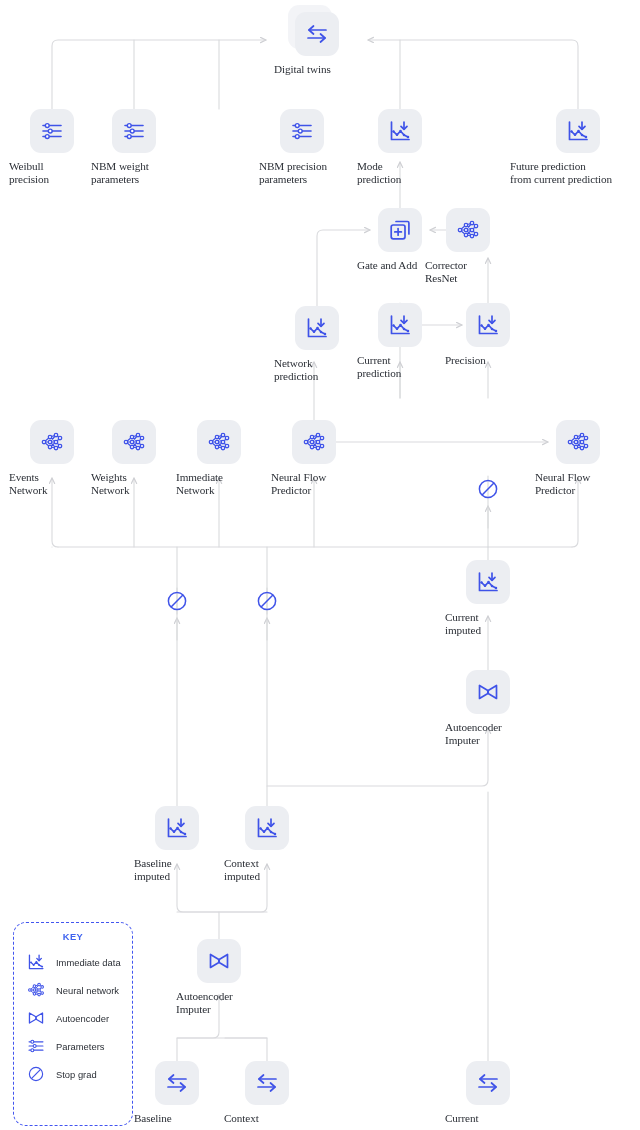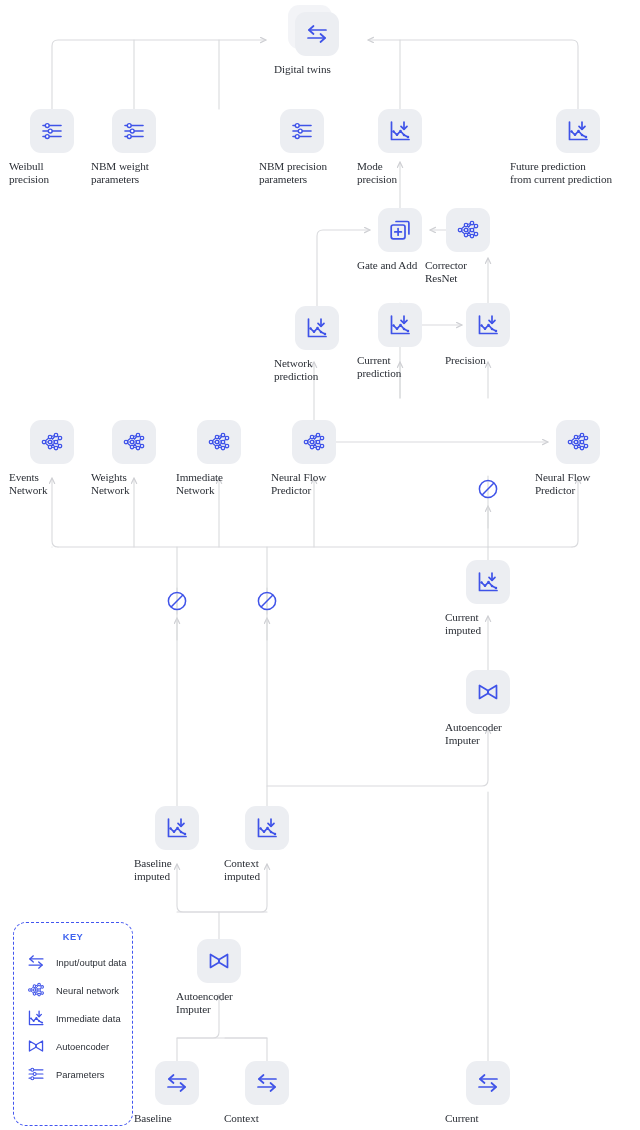--- a/index.html
+++ b/index.html
@@ -271,21 +271,21 @@
             <g fill="#3f53e8">
               <circle cx="6.5" cy="13.5" r="1.25"></circle>
               <circle cx="10" cy="16.8" r="1.25"></circle>
               <circle cx="13.5" cy="13" r="1.25"></circle>
               <circle cx="17" cy="17" r="1.25"></circle>
               <circle cx="21" cy="19" r="1.25"></circle>
             </g>
           </svg>
         </div>
         <div class="nlabel">Mode
-precision</div>
+prediction</div>
       </div>
       <div class="node wide" style="left: 578px; top: 109px;">
         <div class="chip">
           <svg width="26" height="26" viewBox="0 0 26 26">
             <g fill="none" stroke="#3f53e8" stroke-width="1.7" stroke-linecap="round" stroke-linejoin="round">
               <path d="M4.5,4 L4.5,21.5 L22,21.5"></path>
               <path d="M17,4 L17,11"></path>
               <path d="M14,8.3 L17,11.4 L20,8.3"></path>
               <path d="M6.5,13.5 L10,16.8 L13.5,13 L17,17 L21,19"></path>
             </g>
@@ -675,28 +675,35 @@
       </div>
     </div>
 
   <div id="keybox">
     <div id="keytitle">KEY</div>
     <div id="key-rows">
         <div class="keyrow">
           <div class="keyico">
             <svg width="20" height="20" viewBox="0 0 26 26">
               <g fill="none" stroke="#3f53e8" stroke-width="1.7" stroke-linecap="round" stroke-linejoin="round">
-                <path d="M22,9 L5,9"></path>
-                <path d="M9.5,5 L5,9 L9.5,13"></path>
-                <path d="M4,17 L21,17"></path>
-                <path d="M16.5,13 L21,17 L16.5,21"></path>
+                <path d="M4.5,4 L4.5,21.5 L22,21.5"></path>
+                <path d="M17,4 L17,11"></path>
+                <path d="M14,8.3 L17,11.4 L20,8.3"></path>
+                <path d="M6.5,13.5 L10,16.8 L13.5,13 L17,17 L21,19"></path>
+              </g>
+              <g fill="#3f53e8">
+                <circle cx="6.5" cy="13.5" r="1.25"></circle>
+                <circle cx="10" cy="16.8" r="1.25"></circle>
+                <circle cx="13.5" cy="13" r="1.25"></circle>
+                <circle cx="17" cy="17" r="1.25"></circle>
+                <circle cx="21" cy="19" r="1.25"></circle>
               </g>
             </svg>
           </div>
-          <div class="keytxt">Input/output data</div>
+          <div class="keytxt">Immediate data</div>
         </div>
         <div class="keyrow">
           <div class="keyico">
             <svg width="20" height="20" viewBox="0 0 26 26">
               <g fill="none" stroke="#3f53e8" stroke-width="1.2">
                 <path d="M5,13 L11,8 M5,13 L11,13 M5,13 L11,18"></path>
                 <path d="M11,8 L17,6 M11,8 L17,13 M11,13 L17,6 M11,13 L17,13 M11,13 L17,19 M11,18 L17,13 M11,18 L17,19"></path>
                 <path d="M17,6 L21,9 M17,13 L21,9 M17,13 L21,17 M17,19 L21,17"></path>
               </g>
               <g fill="#ffffff" stroke="#3f53e8" stroke-width="1.35">
@@ -711,40 +718,20 @@
                 <circle cx="21" cy="17" r="1.7"></circle>
               </g>
             </svg>
           </div>
           <div class="keytxt">Neural network</div>
         </div>
         <div class="keyrow">
           <div class="keyico">
             <svg width="20" height="20" viewBox="0 0 26 26">
               <g fill="none" stroke="#3f53e8" stroke-width="1.7" stroke-linecap="round" stroke-linejoin="round">
-                <path d="M4.5,4 L4.5,21.5 L22,21.5"></path>
-                <path d="M17,4 L17,11"></path>
-                <path d="M14,8.3 L17,11.4 L20,8.3"></path>
-                <path d="M6.5,13.5 L10,16.8 L13.5,13 L17,17 L21,19"></path>
-              </g>
-              <g fill="#3f53e8">
-                <circle cx="6.5" cy="13.5" r="1.25"></circle>
-                <circle cx="10" cy="16.8" r="1.25"></circle>
-                <circle cx="13.5" cy="13" r="1.25"></circle>
-                <circle cx="17" cy="17" r="1.25"></circle>
-                <circle cx="21" cy="19" r="1.25"></circle>
-              </g>
-            </svg>
-          </div>
-          <div class="keytxt">Immediate data</div>
-        </div>
-        <div class="keyrow">
-          <div class="keyico">
-            <svg width="20" height="20" viewBox="0 0 26 26">
-              <g fill="none" stroke="#3f53e8" stroke-width="1.7" stroke-linecap="round" stroke-linejoin="round">
                 <path d="M4.5,6.5 L4.5,19.5 L12.8,14.6 L12.8,11.4 Z"></path>
                 <path d="M21.5,6.5 L21.5,19.5 L13.2,14.6 L13.2,11.4 Z"></path>
               </g>
             </svg>
           </div>
           <div class="keytxt">Autoencoder</div>
         </div>
         <div class="keyrow">
           <div class="keyico">
             <svg width="20" height="20" viewBox="0 0 26 26">
@@ -758,16 +745,27 @@
               </g>
               <g fill="#ffffff" stroke="#3f53e8" stroke-width="1.45">
                 <circle cx="8.25" cy="7.5" r="1.9"></circle>
                 <circle cx="11.25" cy="13" r="1.9"></circle>
                 <circle cx="8.25" cy="18.5" r="1.9"></circle>
               </g>
             </svg>
           </div>
           <div class="keytxt">Parameters</div>
         </div>
+        <div class="keyrow">
+          <div class="keyico">
+            <svg width="20" height="20" viewBox="0 0 26 26">
+              <g fill="none" stroke="#3f53e8" stroke-width="1.5">
+                <circle cx="13" cy="13" r="8.6"></circle>
+                <path d="M18.9,6.9 L7.1,19.1"></path>
+              </g>
+            </svg>
+          </div>
+          <div class="keytxt">Stop grad</div>
+        </div>
       </div>
   </div>
 
 </div>
 
 </body></html>

